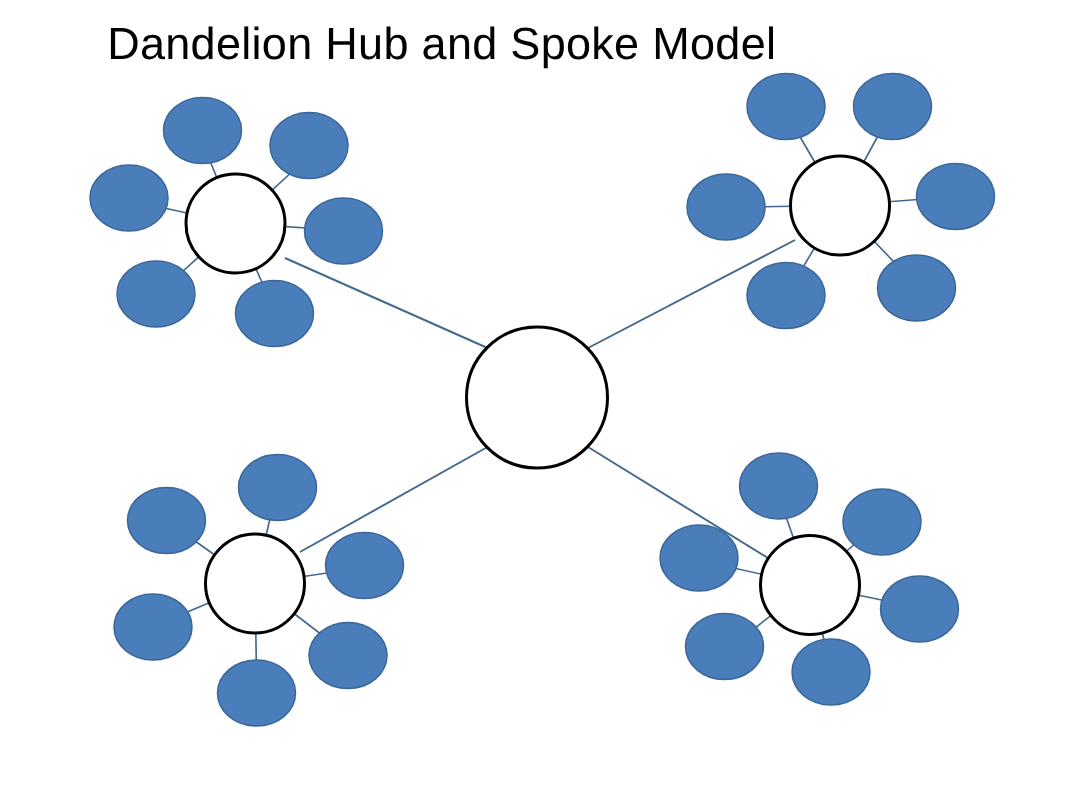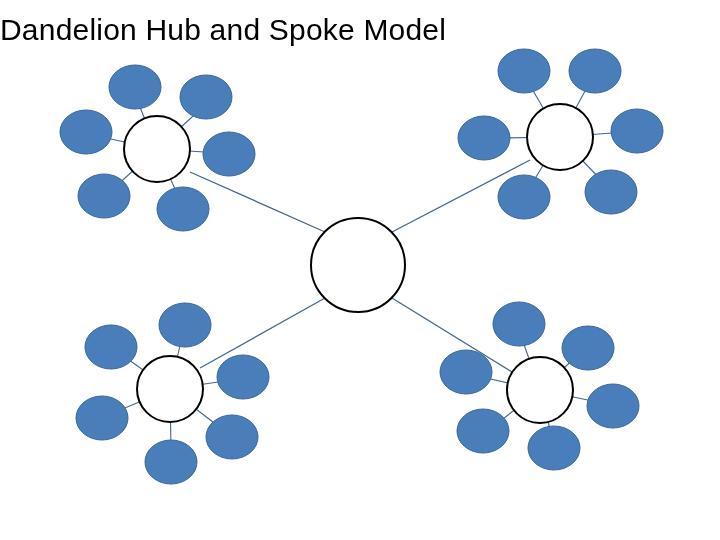--- a/index.html
+++ b/index.html
@@ -17,21 +17,21 @@
     position: relative;
     width: 720px;
     height: 540px;
     background: #ffffff;
   }
   #title {
     position: absolute;
     left: 0;
     top: 12px;
     width: 589px;
-    text-align: left;
+    text-align: center;
     font-family: "Liberation Sans", sans-serif;
     font-size: 30px;
     font-weight: 400;
     color: #000000;
     letter-spacing: 0.2px;
     line-height: 36px;
     white-space: nowrap;
   }
   #diagram {
     position: absolute;

